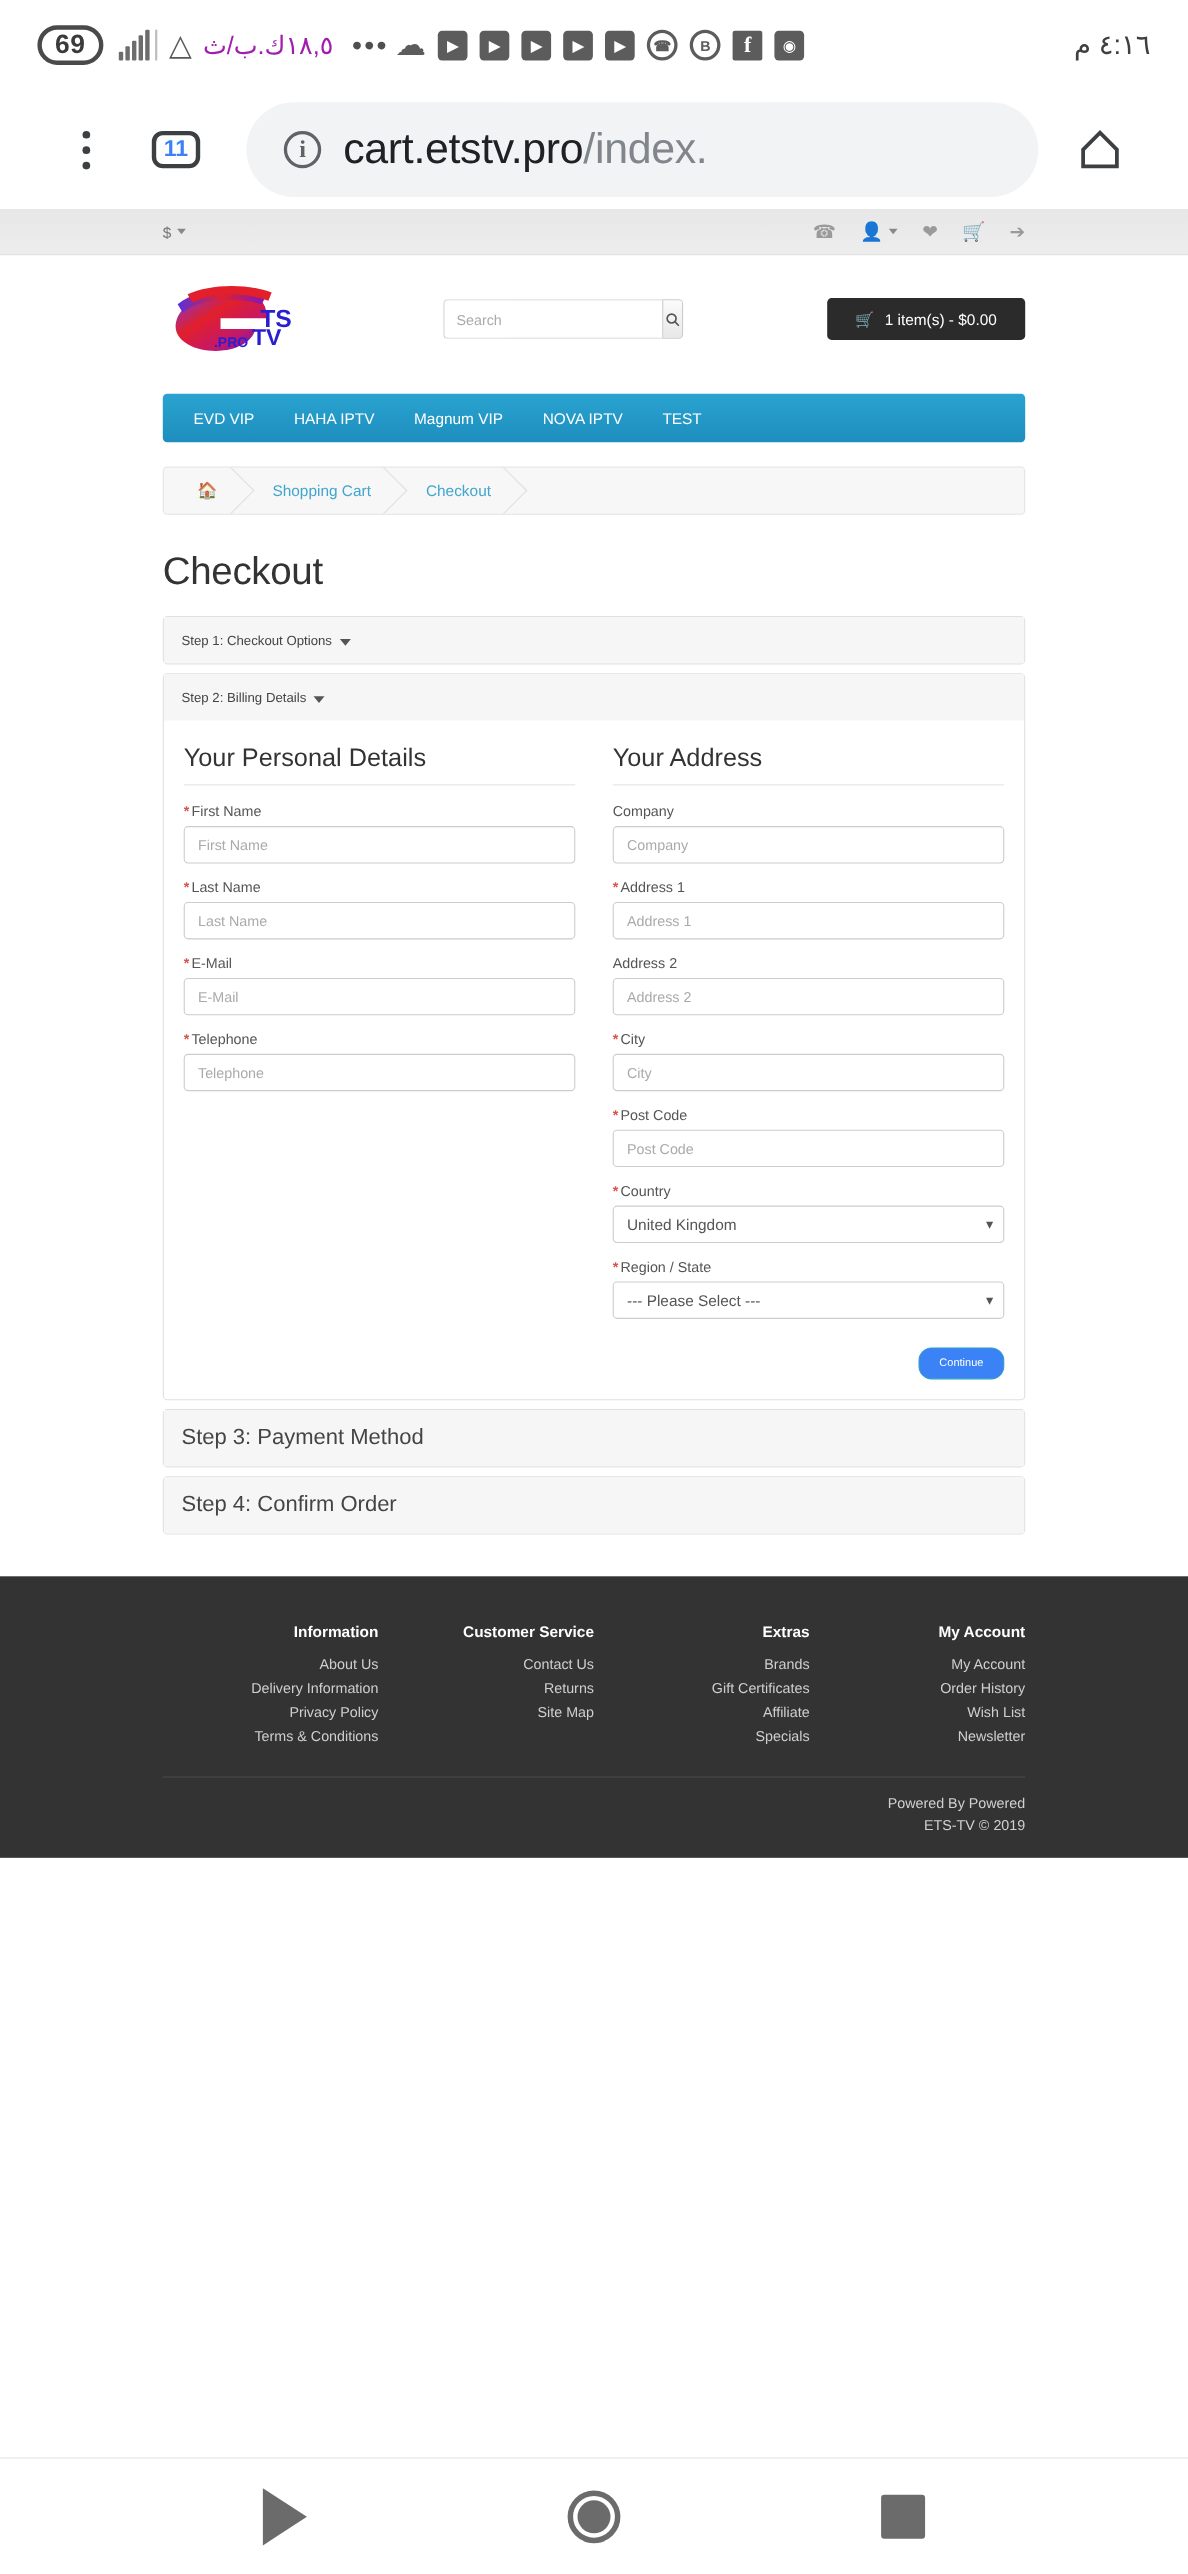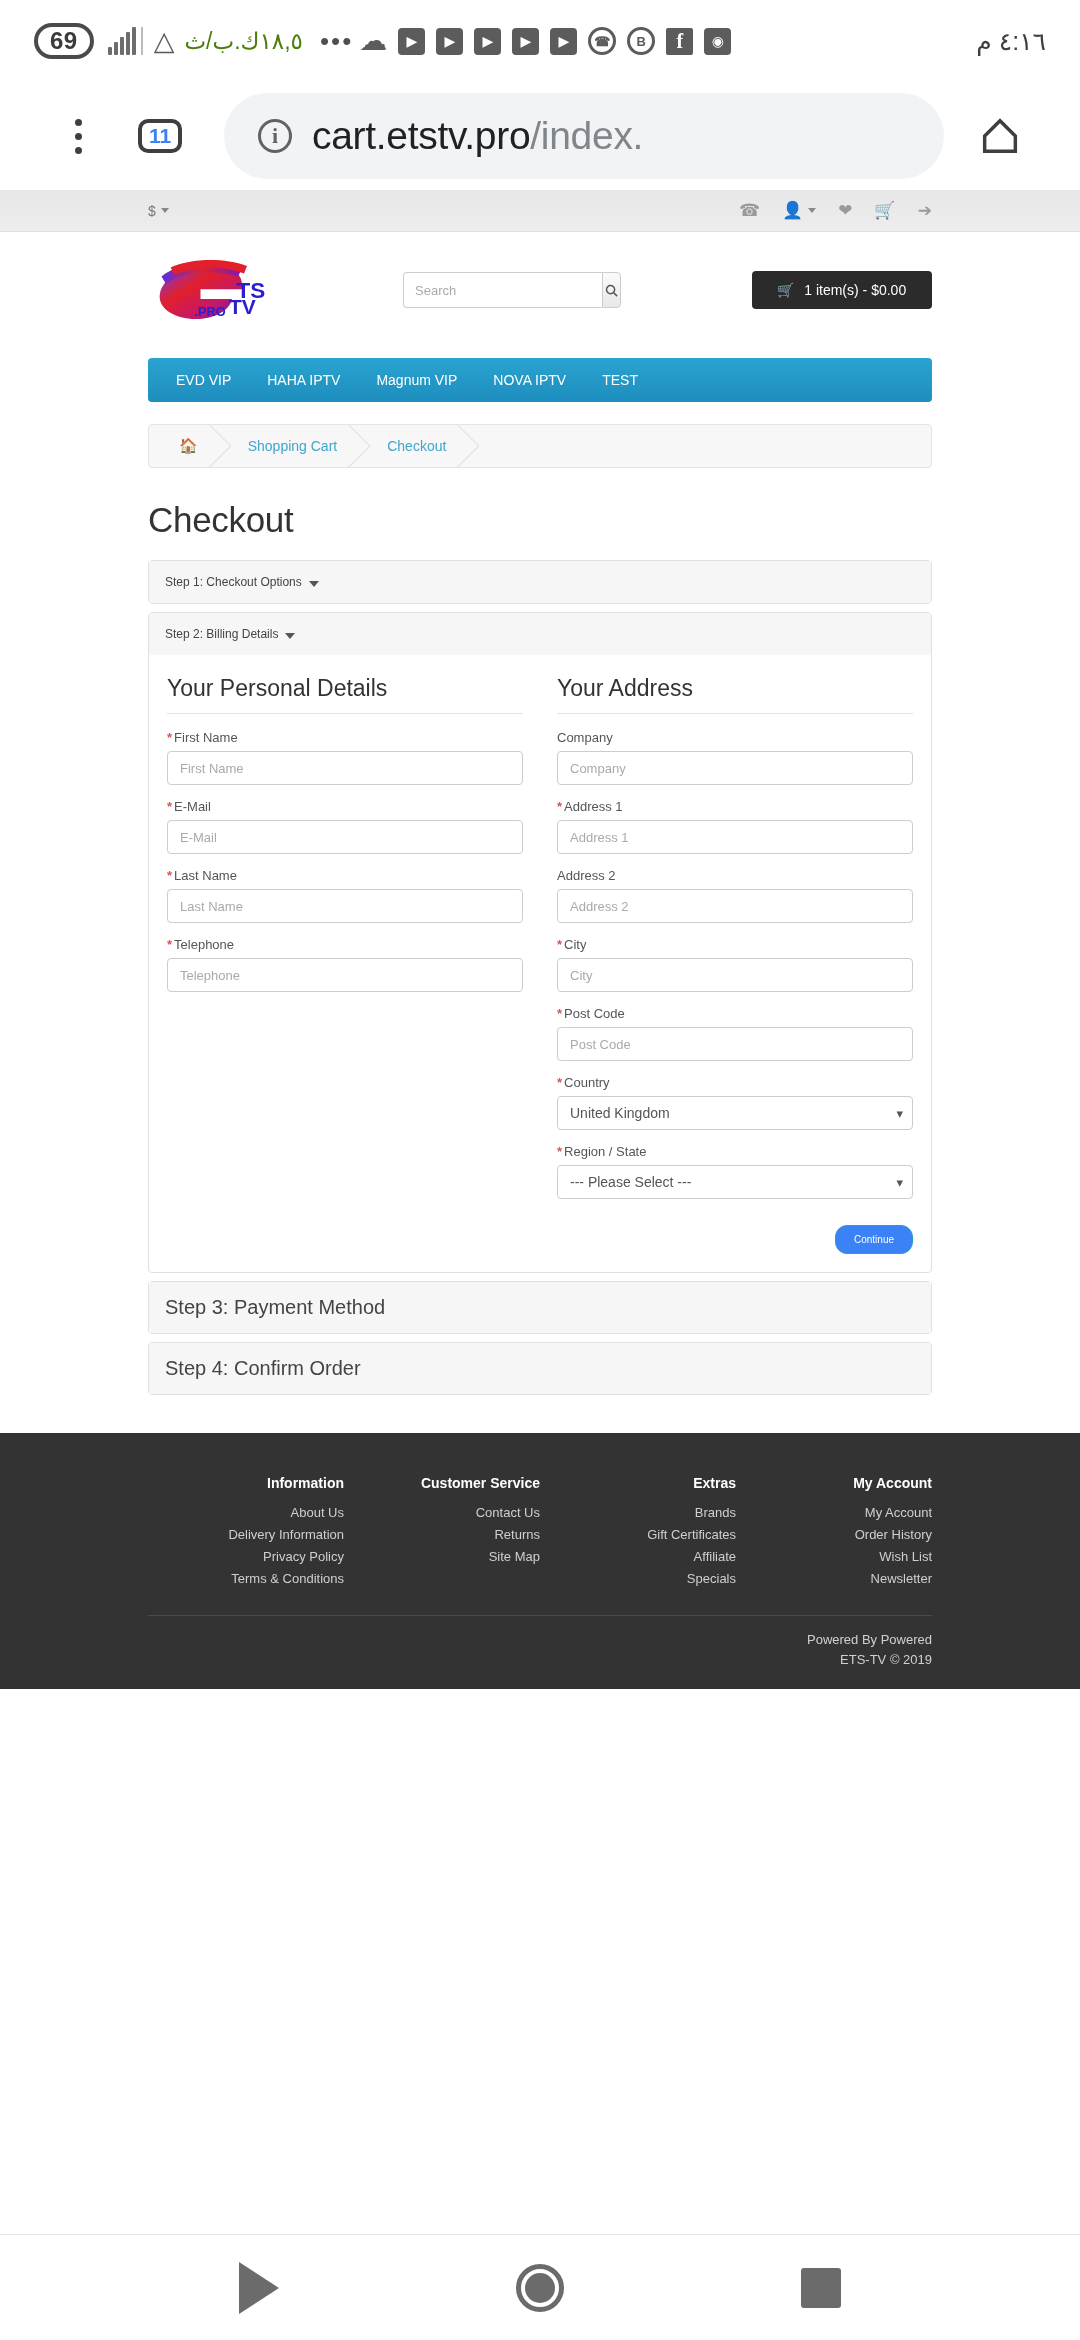--- a/index.html
+++ b/index.html
@@ -26,21 +26,21 @@
   }
   .sig-bars { display: flex; align-items: flex-end; gap: 2px; height: 28px; margin-left:5px;}
   .sig-bars i { width: 4px; background: #6d6d6d; display: block; border-radius: 1px;}
   .sig-bars i:nth-child(1){height:8px}
   .sig-bars i:nth-child(2){height:13px}
   .sig-bars i:nth-child(3){height:18px}
   .sig-bars i:nth-child(4){height:23px}
   .sig-bars i:nth-child(5){height:28px}
   .sig-bars .sep { width:2px; height:28px; background:#bdbdbd; margin-left:3px;}
   .wifi-ic { font-size: 27px; line-height: 1; color:#5a5a5a; margin-left:2px;}
-  .rate-txt { font-size: 23px; color:#4d7c0f; direction: rtl; white-space: nowrap; margin-left:1px;}
+  .rate-txt { font-size: 23px; color:#a21caf; direction: rtl; white-space: nowrap; margin-left:1px;}
   .dots-ic { font-size: 26px; letter-spacing: 2px; color:#4f4f4f; margin: 0 6px 0 8px;}
   .sb-icons { display: flex; align-items: center; gap: 11px; }
   .sq-ic {
     width: 27px; height: 27px; background: #5c5c5c; border-radius: 4px;
     display: flex; align-items: center; justify-content: center;
     color: #fff; font-size: 14px; line-height: 1;
   }
   .cloud-ic { font-size: 28px; color:#5c5c5c; line-height:1;}
   .circ-ic {
     width: 28px; height: 28px; border: 3px solid #5c5c5c; border-radius: 50%;
@@ -368,27 +368,27 @@
 
           <div class="col">
             <div class="col-title">Your Personal Details</div>
 
             <div class="fgroup">
               <label class="flabel"><span class="req">*</span><span>First Name</span></label>
               <input class="finput" type="text" placeholder="First Name" style="">
             </div>
 
             <div class="fgroup">
+              <label class="flabel"><span class="req">*</span><span>Last Name</span></label>
+              <input class="finput" type="text" placeholder="Last Name" style="">
+            </div>
+
+            <div class="fgroup">
               <label class="flabel"><span class="req">*</span><span>E-Mail</span></label>
               <input class="finput" type="text" placeholder="E-Mail" style="">
-            </div>
-
-            <div class="fgroup">
-              <label class="flabel"><span class="req">*</span><span>Last Name</span></label>
-              <input class="finput" type="text" placeholder="Last Name" style="">
             </div>
 
             <div class="fgroup">
               <label class="flabel"><span class="req">*</span><span>Telephone</span></label>
               <input class="finput" type="text" placeholder="Telephone" style="">
             </div>
           </div>
 
           <div class="col">
             <div class="col-title">Your Address</div>

